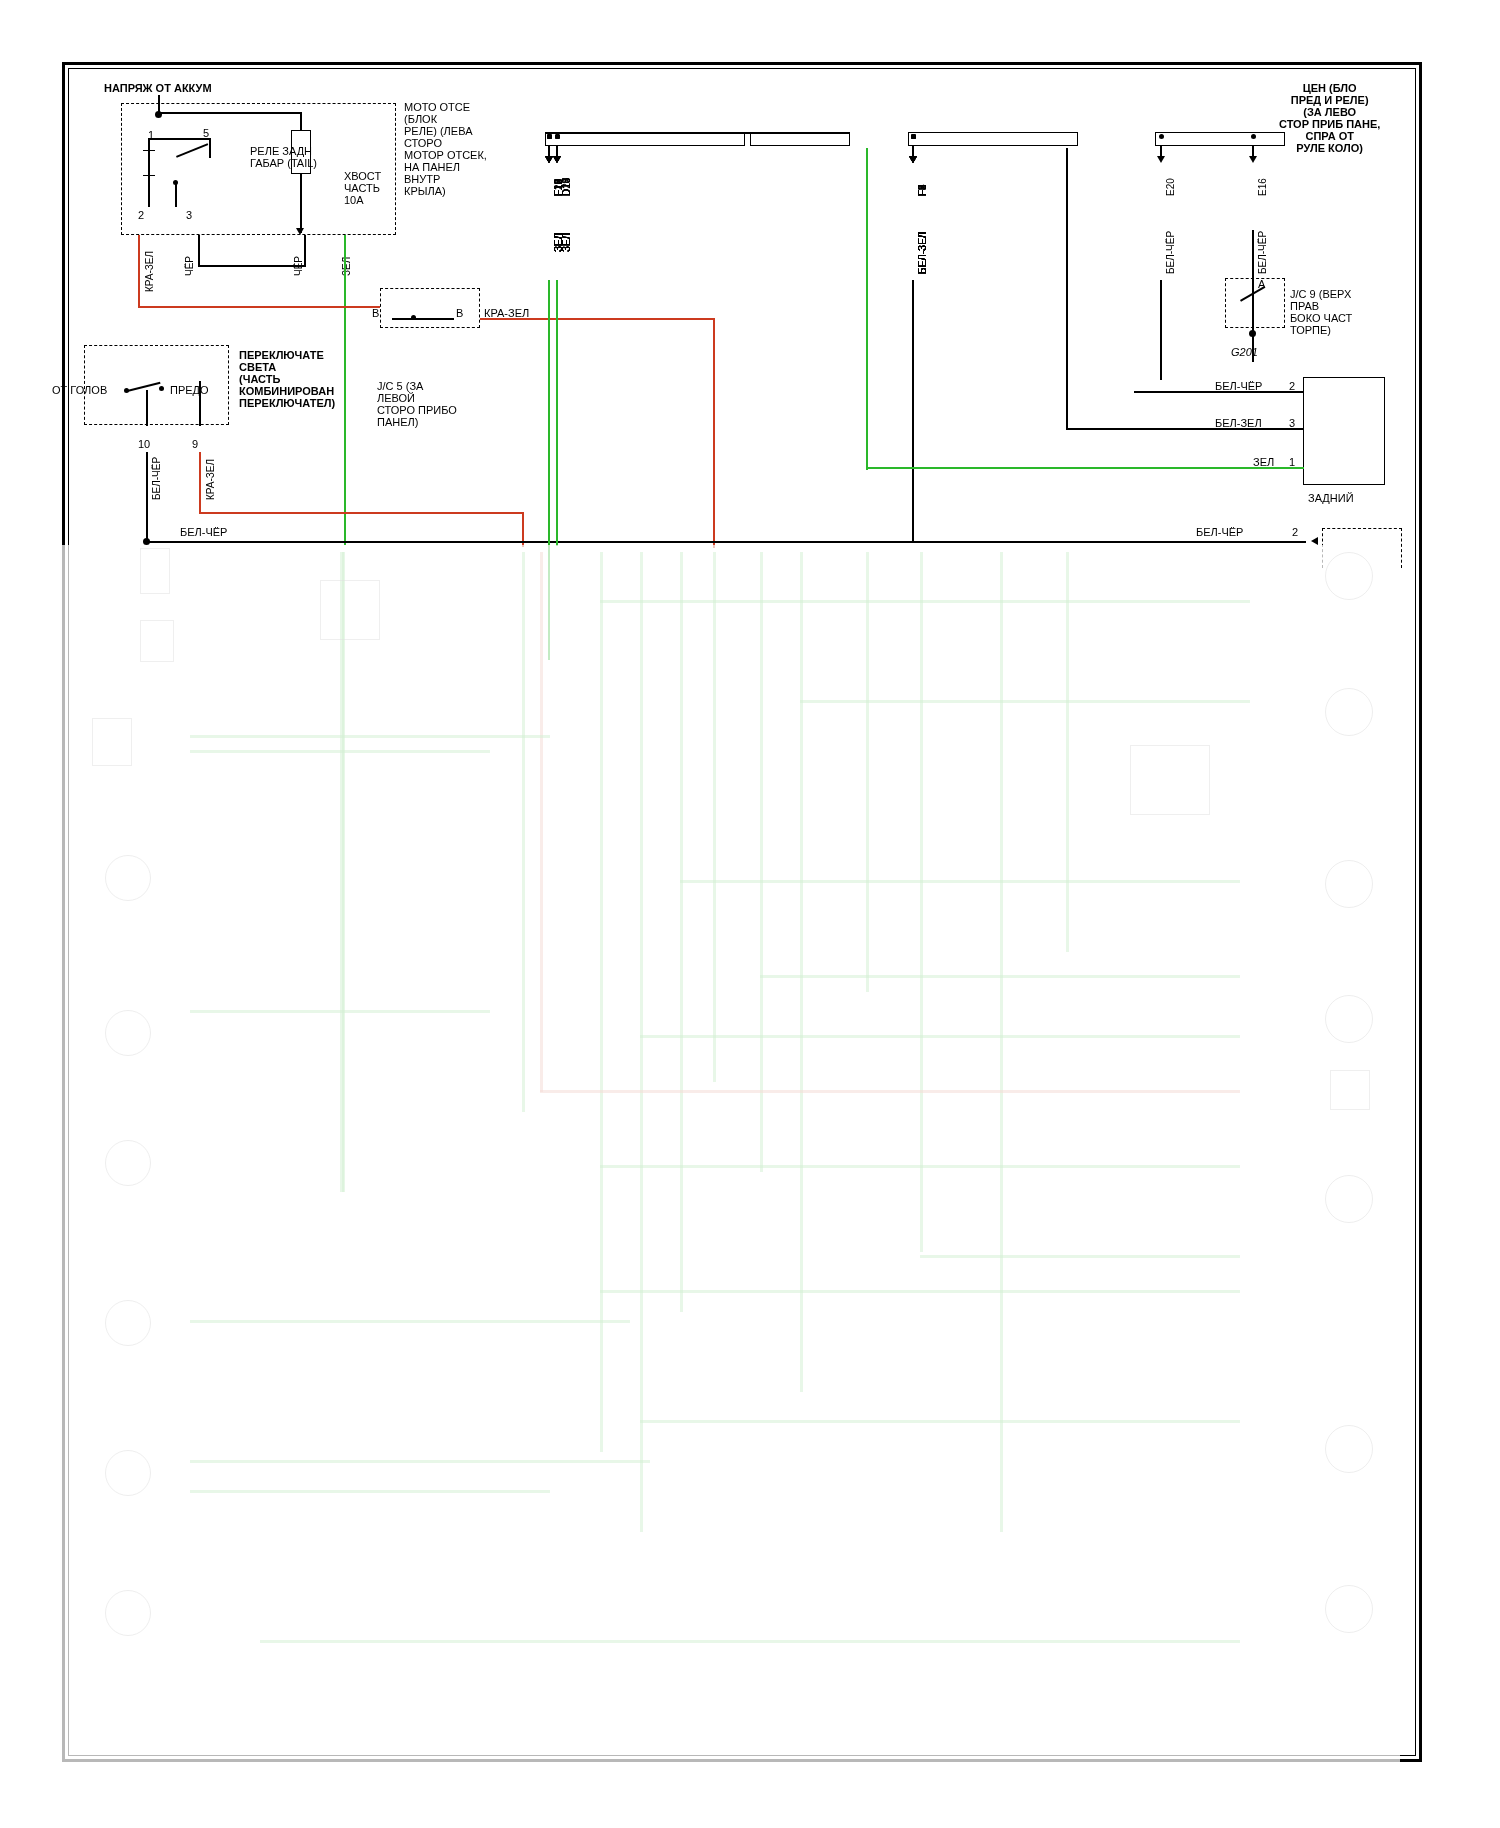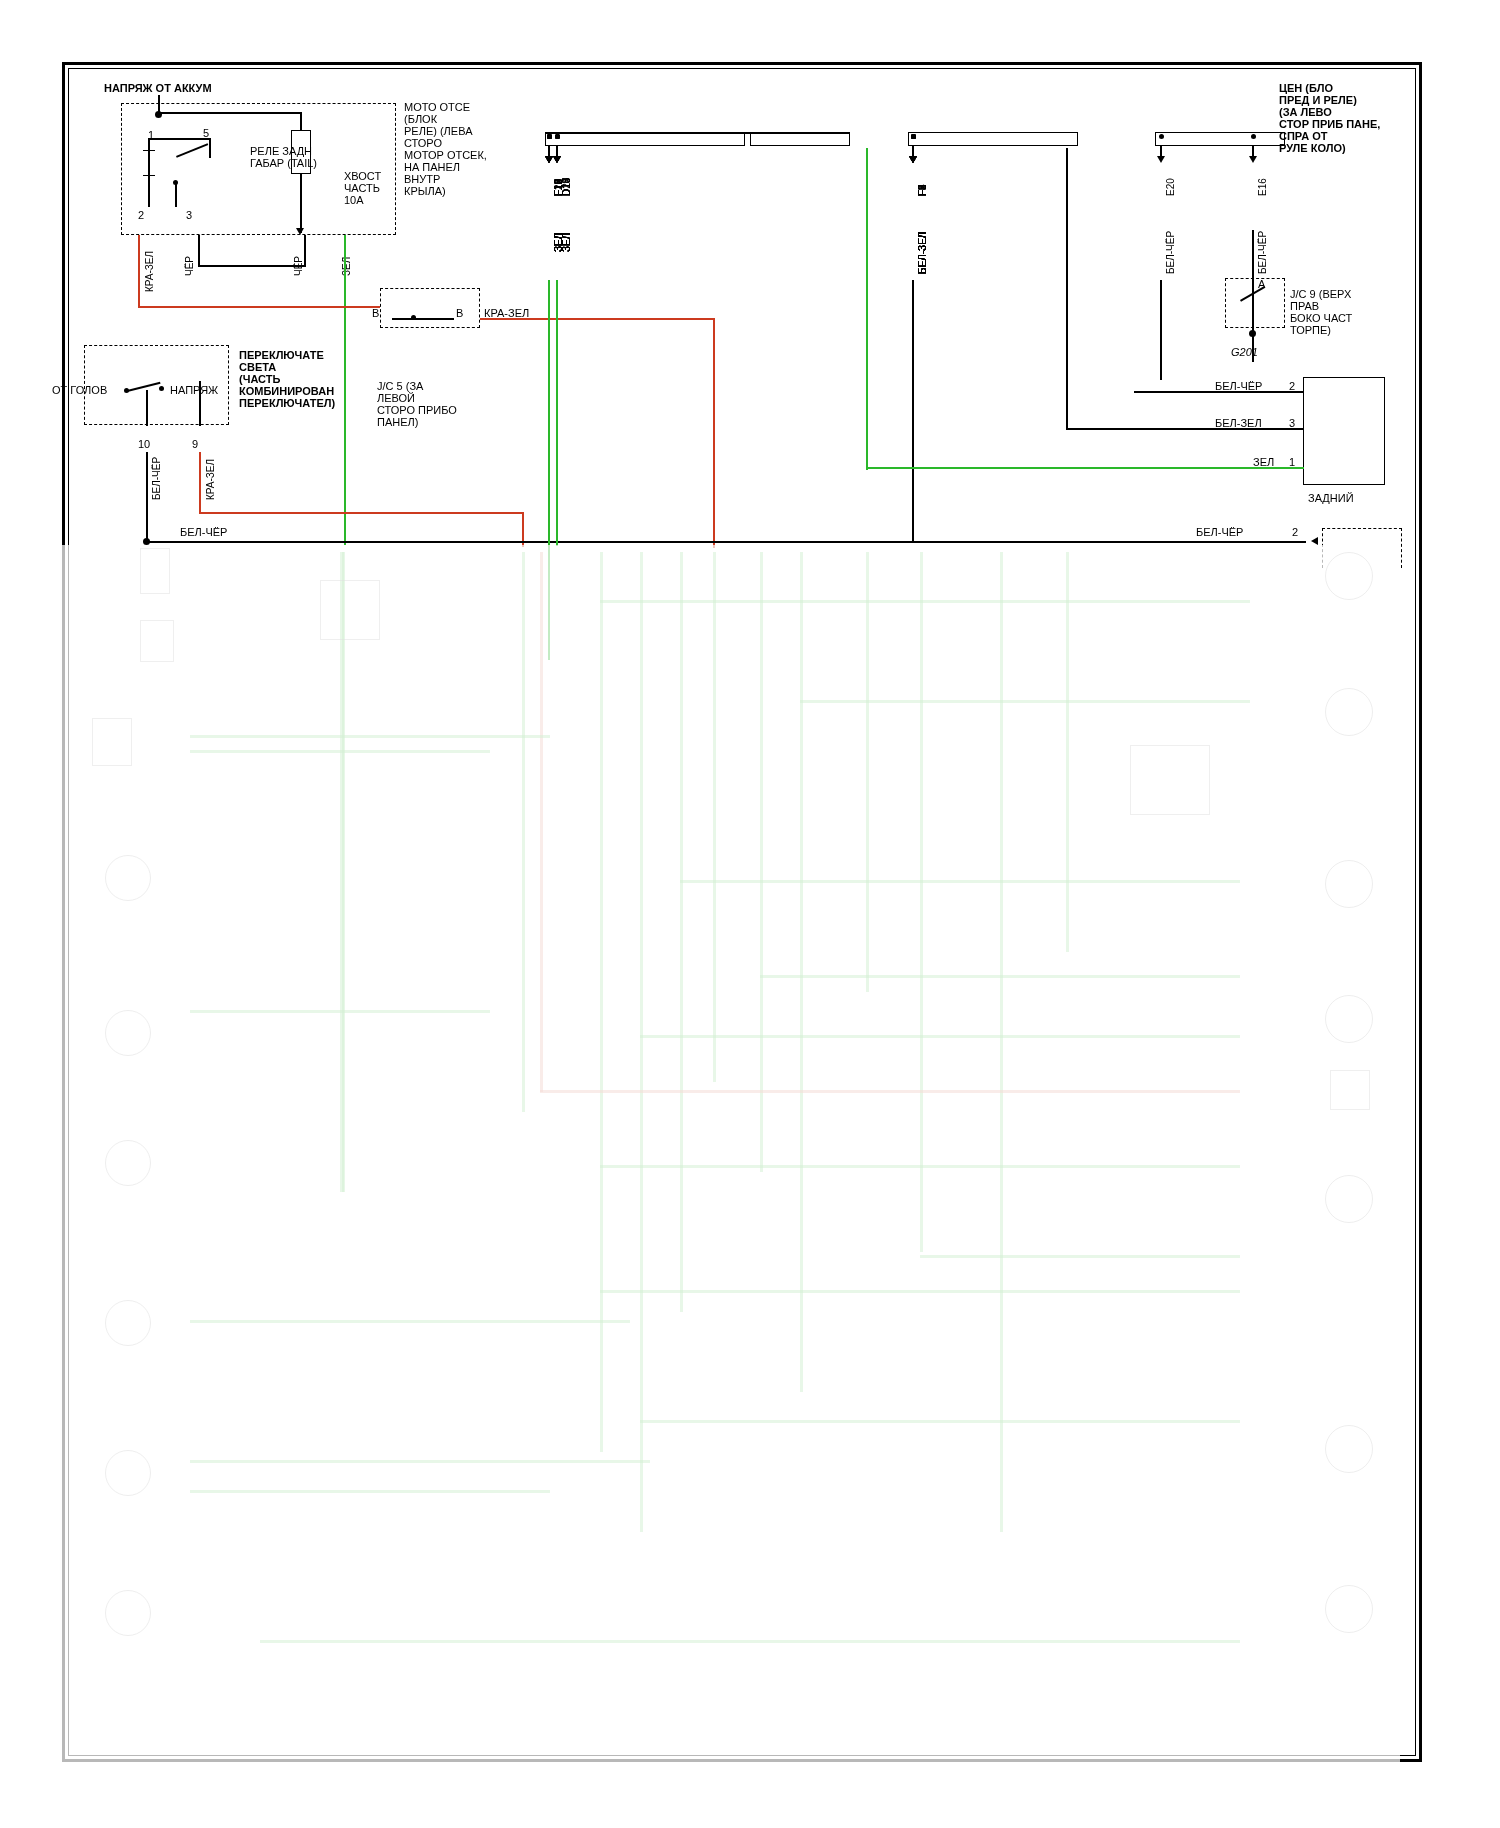--- a/index.html
+++ b/index.html
@@ -115,21 +115,21 @@
   <div class="wire h r" style="left:480px;top:318px;width:235px;"></div>
   <div class="wire v r" style="left:713px;top:318px;height:230px;"></div>
 
   <div class="dash" style="left:84px;top:345px;width:145px;height:80px;"></div>
   <div class="lbl b" style="left:239px;top:349px;">ПЕРЕКЛЮЧАТЕ
 СВЕТА
 (ЧАСТЬ
 КОМБИНИРОВАН
 ПЕРЕКЛЮЧАТЕЛ)</div>
   <div class="lbl" style="left:52px;top:384px;">ОТ ГОЛОВ</div>
-  <div class="lbl" style="left:170px;top:384px;">НАПРЯЖ</div>
+  <div class="lbl" style="left:170px;top:384px;">ПРЕДО</div>
   <div class="smdot" style="left:124px;top:388px;"></div>
   <div class="wire" style="left:127px;top:390px;width:34px;height:2px;transform:rotate(-14deg);transform-origin:0 0;"></div>
   <div class="smdot" style="left:159px;top:386px;"></div>
   <div class="wire v" style="left:146px;top:390px;height:36px;"></div>
   <div class="wire v" style="left:199px;top:381px;height:45px;"></div>
 
   <div class="lbl" style="left:138px;top:438px;">10</div>
   <div class="lbl" style="left:192px;top:438px;">9</div>
 
   <div class="vlbl" style="left:151px;top:500px;">БЕЛ-ЧЁР</div>
@@ -312,21 +312,21 @@
       <div class="vlbl" style="left: 1165px; top: 274px;">БЕЛ-ЧЁР</div>
       <div class="wire v" style="left: 1160px; top: 280px; height: 100px;"></div>
       <div class="wire v" style="left: 1252px; top: 146px; height: 12px;"></div>
       <div class="smdot" style="left: 1251px; top: 134px;"></div>
       <div class="arrow-dn" style="left: 1249px; top: 156px;"></div>
       <div class="vlbl" style="left: 1257px; top: 196px;">E16</div>
       <div class="vlbl" style="left: 1257px; top: 274px;">БЕЛ-ЧЁР</div>
       <div class="wire v" style="left: 1252px; top: 280px; height: 82px;"></div>
     </div>
 
-  <div class="lbl b" style="left:1279px;top:82px;">ЦЕН (БЛО
+  <div class="lbl b" style="left:1279px;top:82px;text-align:center;">ЦЕН (БЛО
 ПРЕД И РЕЛЕ)
 (ЗА ЛЕВО
 СТОР ПРИБ ПАНЕ,
 СПРА ОТ
 РУЛЕ КОЛО)</div>
 
   <div class="dash" style="left:1225px;top:278px;width:60px;height:50px;"></div>
   <div class="lbl" style="left:1258px;top:278px;">A</div>
   <div class="lbl" style="left:1290px;top:288px;">J/C 9 (ВЕРХ
 ПРАВ

